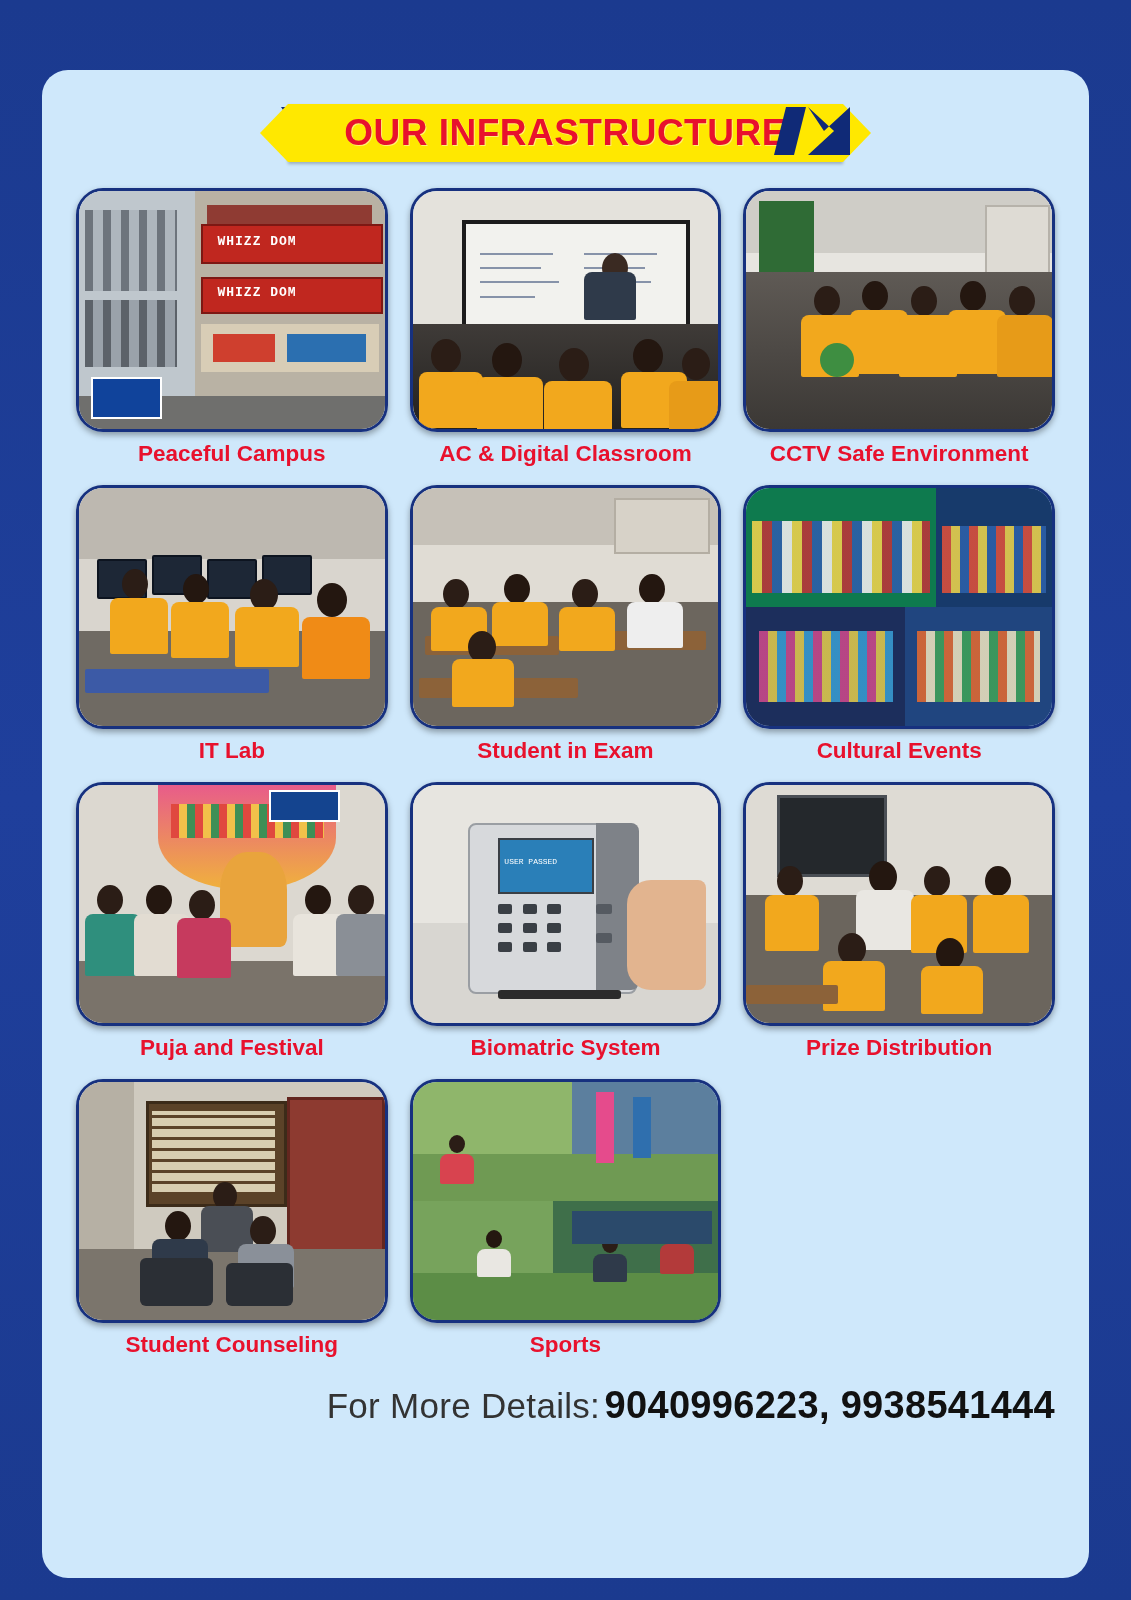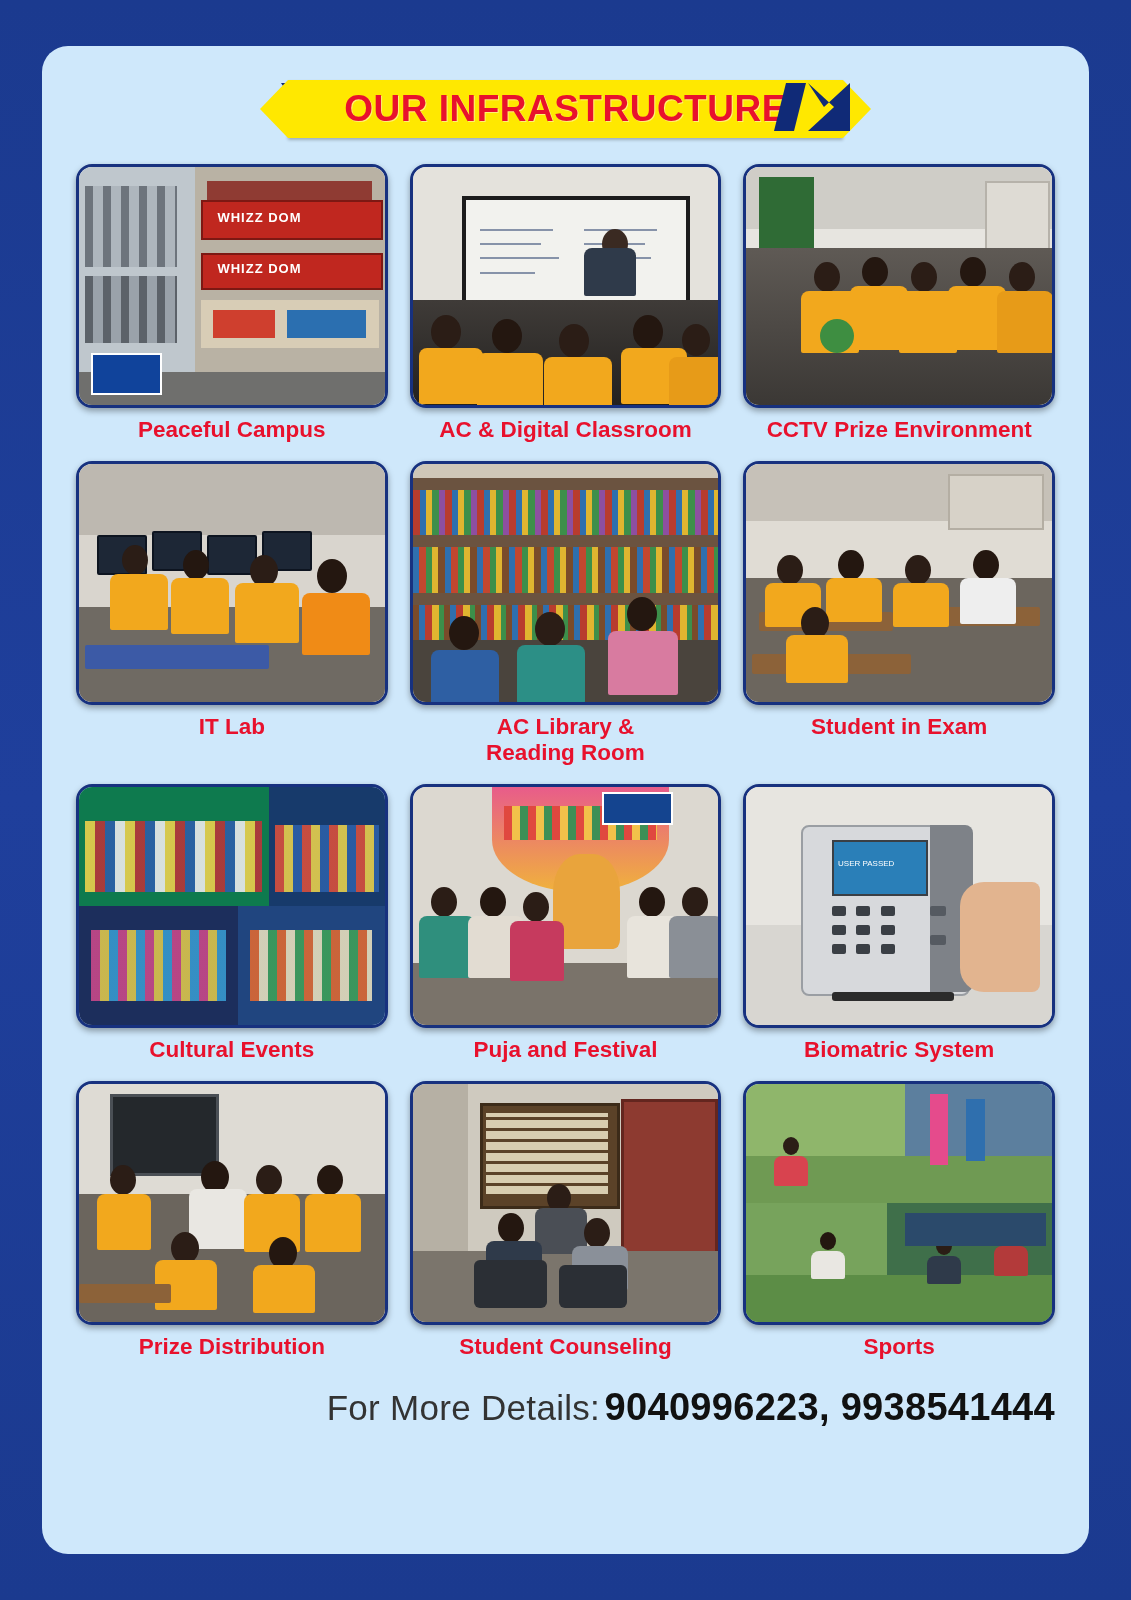--- a/index.html
+++ b/index.html
@@ -23,20 +23,21 @@
     padding: 46px 42px;
   }
   .inner {
     width: 100%;
     height: 100%;
     background: #cfe8fb;
     border-radius: 26px;
     box-sizing: border-box;
     padding: 26px 34px 10px 34px;
     position: relative;
+    margin-top: 24px;
   }
 
   
   .banner-wrap {
     position: relative;
     height: 62px;
     margin: 6px 0 24px 0;
     display: flex;
     align-items: center;
     justify-content: center;
@@ -111,26 +112,27 @@
     row-gap: 4px;
   }
   .cell {
     display: flex;
     flex-direction: column;
     align-items: center;
   }
   .photo {
     width: 100%;
     height: 244px;
-    border-radius: 16px;
+    border-radius: 27px;
     border: 3px solid #17317f;
     box-sizing: border-box;
     overflow: hidden;
     position: relative;
     box-shadow: 0 3px 6px rgba(0,0,0,0.35);
+    font-family: Liberation Mono, monospace;
   }
   .caption {
     color: #e8112d;
     font-size: 22.5px;
     font-weight: bold;
     text-align: center;
     line-height: 1.16;
     margin: 9px 0 14px 0;
     white-space: pre-line;
   }
@@ -263,21 +265,21 @@
             <div class="shirt" style="left:34%;top:50%;width:58px;height:64px;background:#f2a81d;"></div>
             <div class="head" style="left:54%;top:40%;width:26px;height:30px;background:#2b1d16;"></div>
             <div class="shirt" style="left:50%;top:52%;width:58px;height:62px;background:#f2a81d;"></div>
             <div class="head" style="left:70%;top:38%;width:26px;height:30px;background:#241710;"></div>
             <div class="shirt" style="left:66%;top:50%;width:58px;height:64px;background:#f2a81d;"></div>
             <div class="head" style="left:86%;top:40%;width:26px;height:30px;background:#2b1d16;"></div>
             <div class="shirt" style="left:82%;top:52%;width:56px;height:62px;background:#e79b18;"></div>
             <div class="decor" style="left:24%;top:64%;width:34px;height:34px;background:#3e8e41;"></div>
           </div>
         </div>
-        <div class="caption">CCTV Prize Environment</div>
+        <div class="caption">CCTV Safe Environment</div>
       </div>
 
       <div class="cell">
         <div class="photo">
           <div class="scene">
             <div style="position:absolute;inset:0;background:#d9d5ce;"></div>
             <div style="position:absolute;left:0;top:0;width:100%;height:30%;background:#bdb8b0;"></div>
             <div class="floor" style="height:40%;background:#6f6a63;"></div>
             <div class="screen" style="left:6%;top:30%;width:46px;height:36px;"></div>
             <div class="screen" style="left:24%;top:28%;width:46px;height:36px;"></div>
@@ -290,42 +292,20 @@
             <div class="head" style="left:56%;top:38%;width:28px;height:32px;background:#2b1d16;"></div>
             <div class="shirt" style="left:51%;top:50%;width:64px;height:60px;background:#f2a81d;"></div>
             <div class="head" style="left:78%;top:40%;width:30px;height:34px;background:#241710;"></div>
             <div class="shirt" style="left:73%;top:54%;width:68px;height:62px;background:#f08b16;"></div>
             <div class="desk" style="left:2%;top:76%;width:60%;height:10%;background:#3c5aa6;"></div>
           </div>
         </div>
         <div class="caption">IT Lab</div>
       </div>
 
-      <div class="cell">
-        <div class="photo">
-          <div class="scene">
-            <div style="position:absolute;inset:0;background:#cfc7b8;"></div>
-            <div class="shelf" style="left:0;top:6%;width:100%;height:5%;"></div>
-            <div class="shelf" style="left:0;top:30%;width:100%;height:5%;"></div>
-            <div class="shelf" style="left:0;top:54%;width:100%;height:5%;"></div>
-            <div style="position:absolute;left:0;top:11%;width:100%;height:19%;background:repeating-linear-gradient(90deg,#b83c2e 0 7px,#2f6fae 7px 13px,#e0b530 13px 19px,#3d8f4a 19px 26px,#8d4fa0 26px 32px);"></div>
-            <div style="position:absolute;left:0;top:35%;width:100%;height:19%;background:repeating-linear-gradient(90deg,#2f6fae 0 6px,#c2472f 6px 13px,#3d8f4a 13px 19px,#e0b530 19px 25px,#7a4b2a 25px 32px);"></div>
-            <div style="position:absolute;left:0;top:59%;width:100%;height:16%;background:repeating-linear-gradient(90deg,#7a4b2a 0 6px,#2f6fae 6px 12px,#b83c2e 12px 19px,#e0b530 19px 26px,#3d8f4a 26px 31px);"></div>
-            <div class="floor" style="height:26%;background:#4a443d;"></div>
-            <div class="head" style="left:12%;top:64%;width:30px;height:34px;background:#241710;"></div>
-            <div class="shirt" style="left:6%;top:78%;width:68px;height:56px;background:#2e5fa3;"></div>
-            <div class="head" style="left:40%;top:62%;width:30px;height:34px;background:#2b1d16;"></div>
-            <div class="shirt" style="left:34%;top:76%;width:68px;height:58px;background:#2c8f86;"></div>
-            <div class="head" style="left:70%;top:56%;width:30px;height:34px;background:#241710;"></div>
-            <div class="shirt" style="left:64%;top:70%;width:70px;height:64px;background:#d87ba0;"></div>
-          </div>
-        </div>
-        <div class="caption">AC Library &amp;
-Reading Room</div>
-      </div>
 
       <div class="cell">
         <div class="photo">
           <div class="scene">
             <div style="position:absolute;inset:0;background:#e0dcd4;"></div>
             <div style="position:absolute;left:0;top:0;width:100%;height:24%;background:#c6c1b8;"></div>
             <div class="quad" style="left:66%;top:4%;width:30%;height:22%;background:#d7d2c8;border:2px solid #b4aea3;"></div>
             <div class="floor" style="height:52%;background:#6c665e;"></div>
             <div class="desk" style="left:4%;top:62%;width:44%;height:8%;"></div>
             <div class="desk" style="left:56%;top:60%;width:40%;height:8%;"></div>

